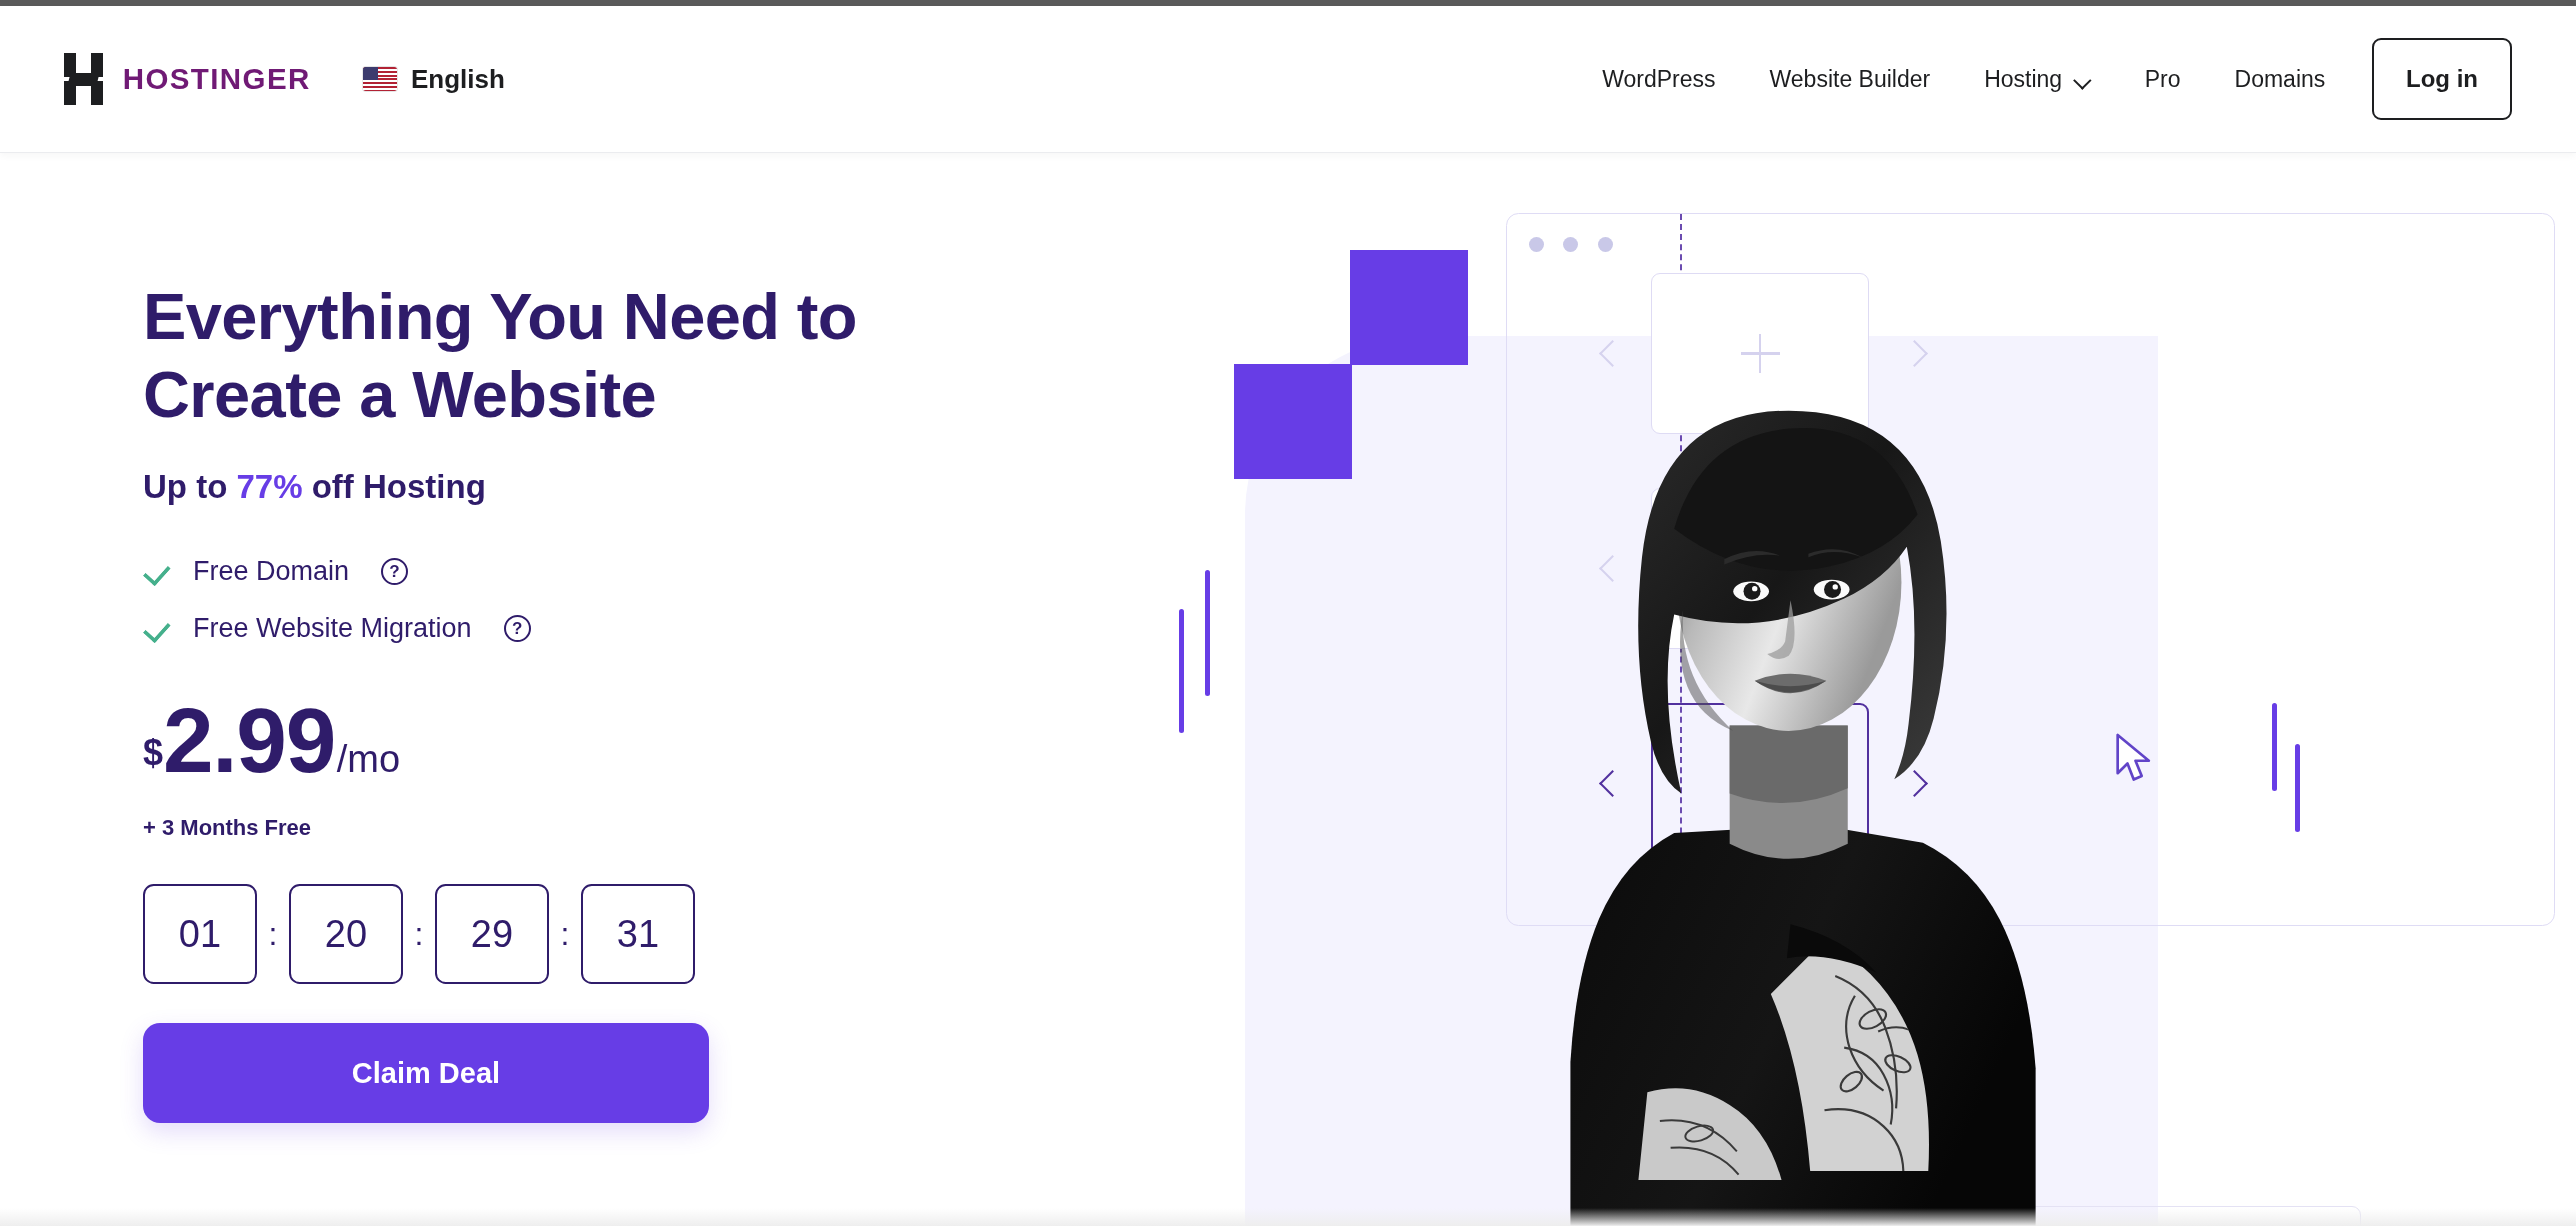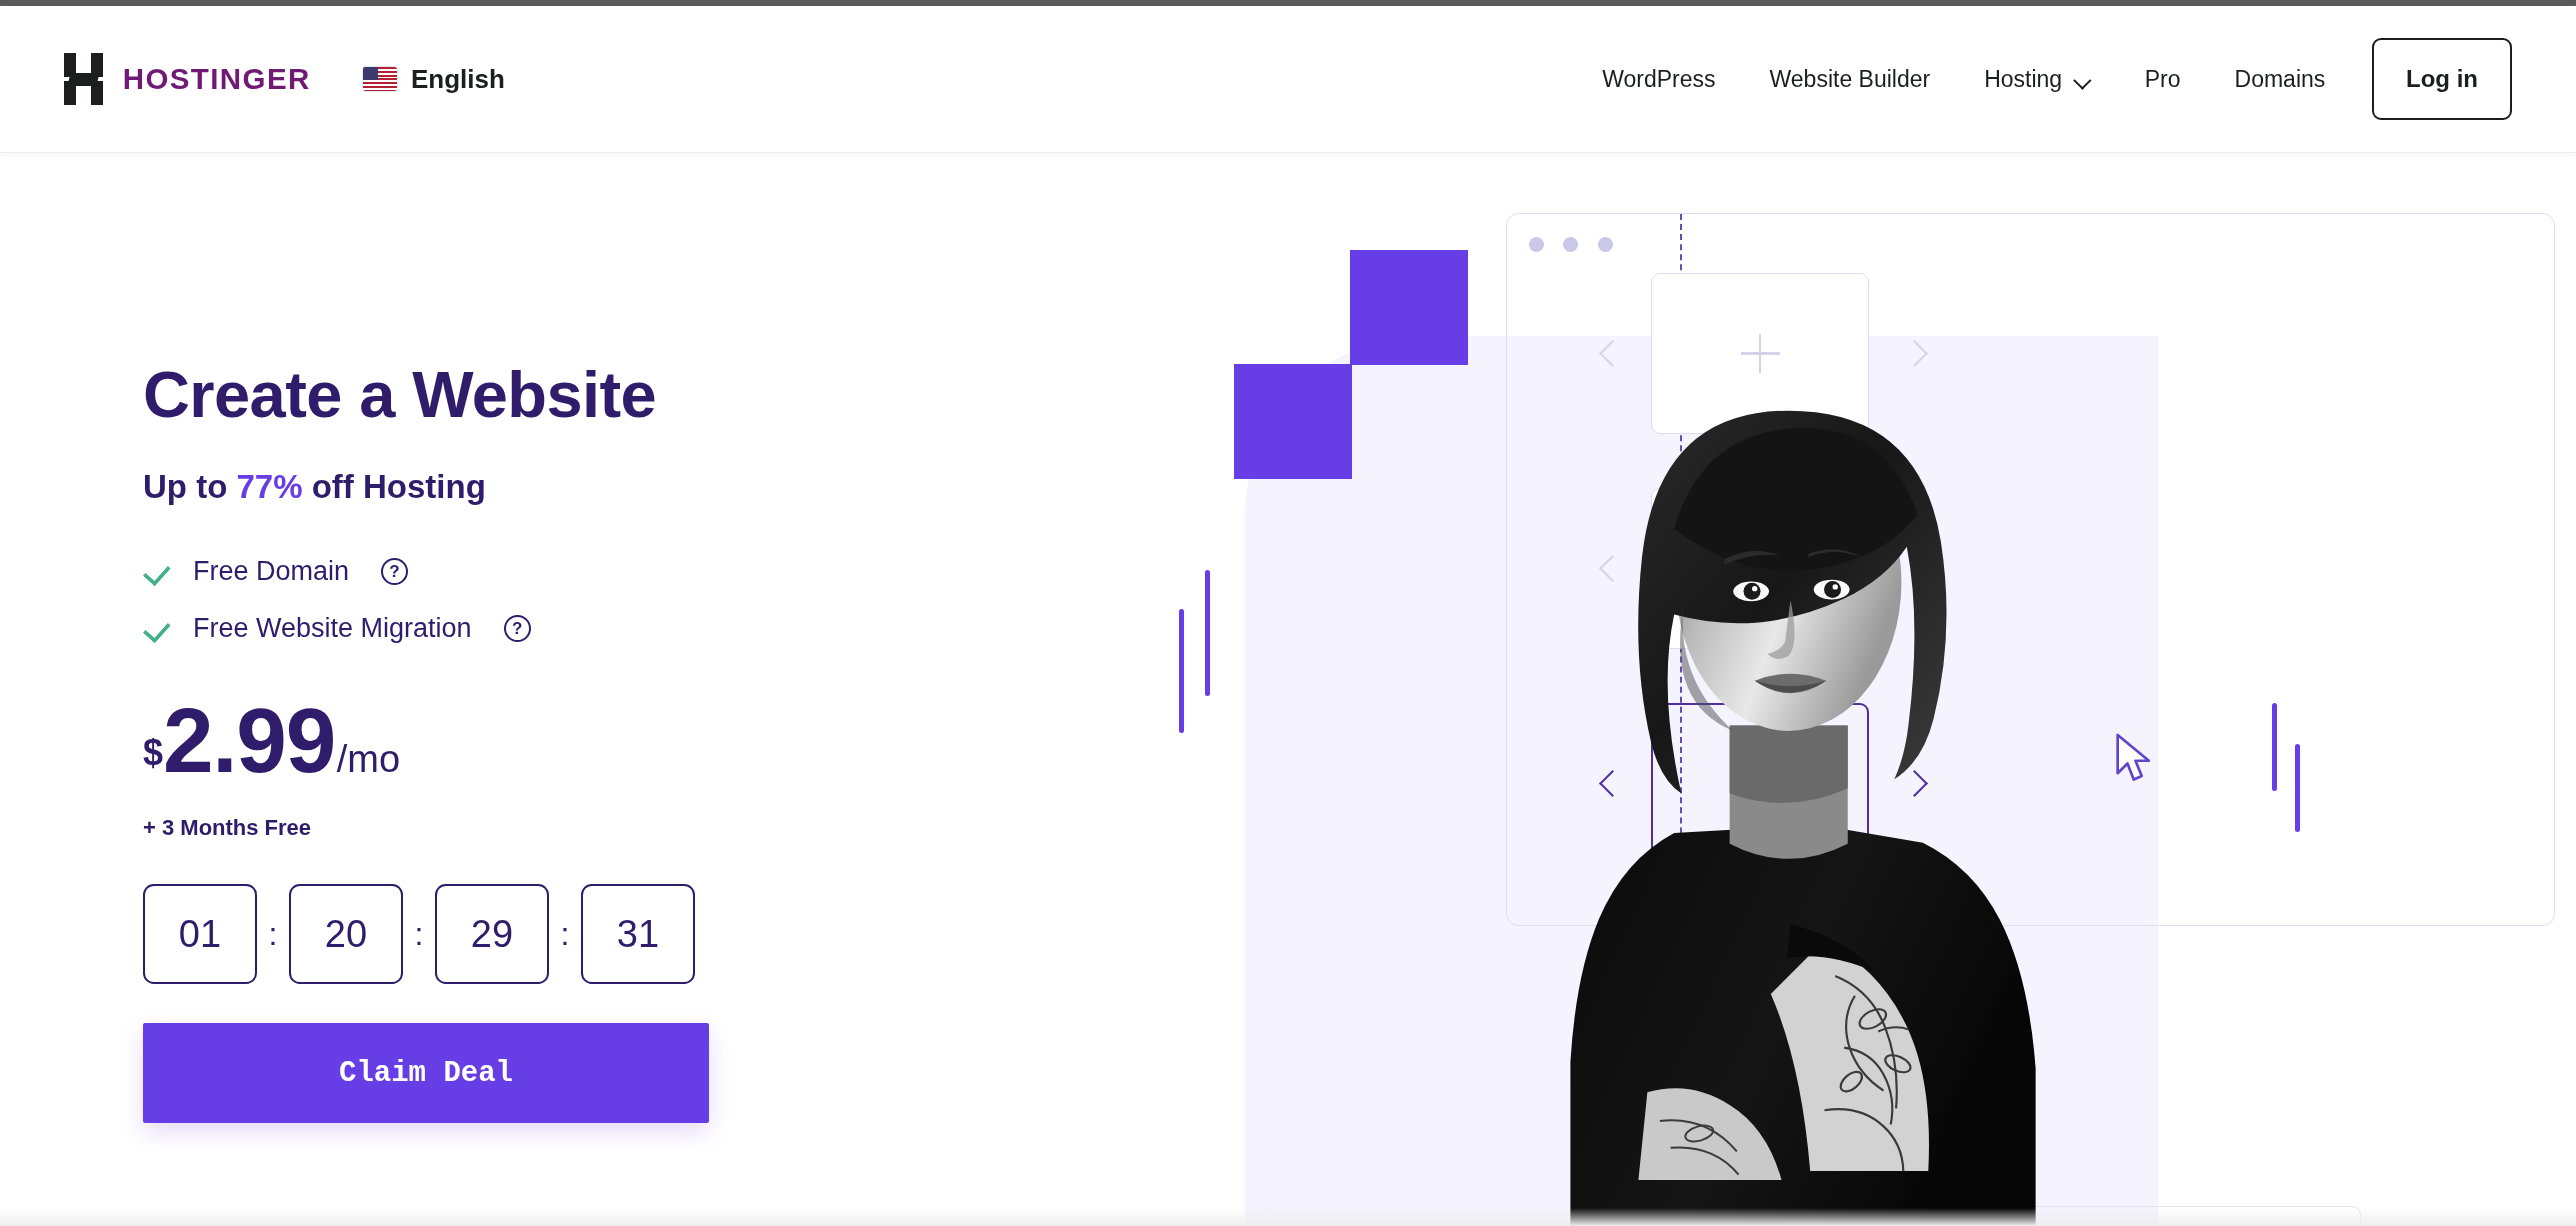--- a/index.html
+++ b/index.html
@@ -317,23 +317,23 @@
     font-size: 32px;
     color: #2f1c6a;
   }
 
   .cta {
     margin-top: 39px;
     width: 566px;
     height: 100px;
     background: #673de6;
     border: none;
-    border-radius: 2px;
+    border-radius: 17px;
     color: #ffffff;
-    font-family: Liberation Mono, monospace;
+    font-family: Liberation Sans, sans-serif;
     font-size: 29px;
     font-weight: 700;
     cursor: pointer;
     box-shadow: 0 9px 23px rgba(103,61,230,0.18);
   }
 
   
   .hero-art {
     position: absolute;
     left: 1155px;
@@ -578,21 +578,21 @@
       <button class="login-btn">Log in</button>
     </nav>
 
   </div>
 
   <div class="hero">
 
     <div class="hero-left">
 
       <h1 class="headline">
-        <br>
+        <span>Everything You Need to</span><br>
         <span>Create a Website</span>
       </h1>
 
       <div class="subhead">
         <span>Up to </span><span class="pct">77%</span><span> off Hosting</span>
       </div>
 
       <div class="features">
 
         <div class="feat">

